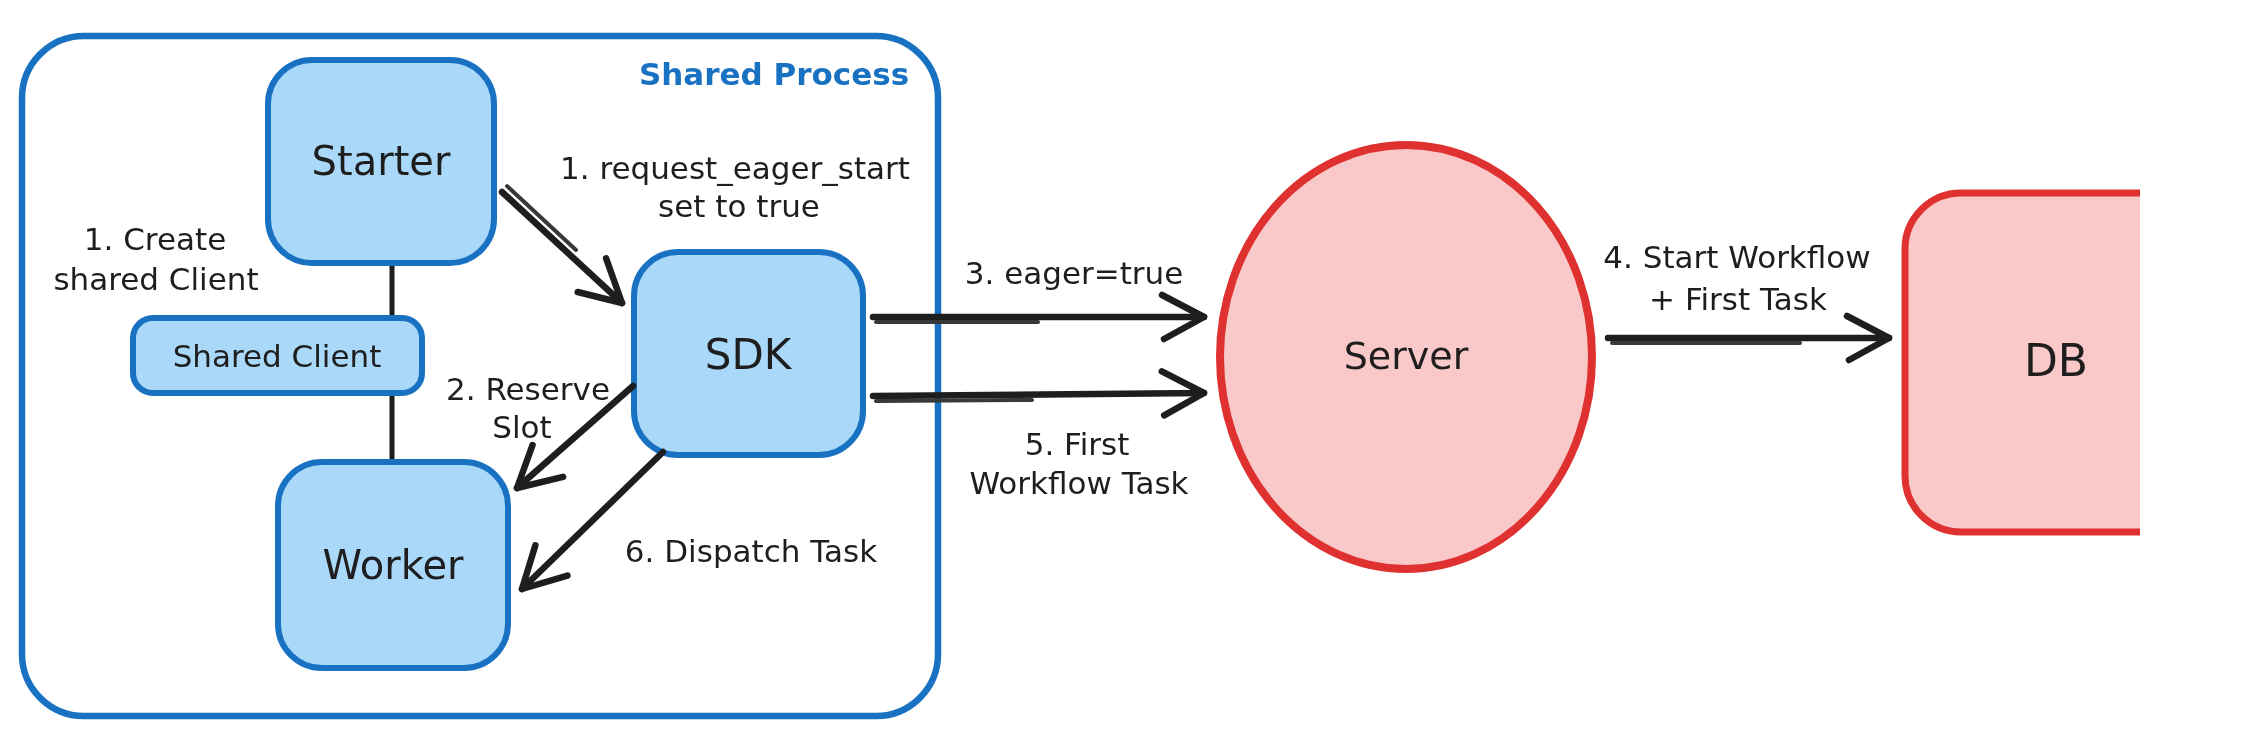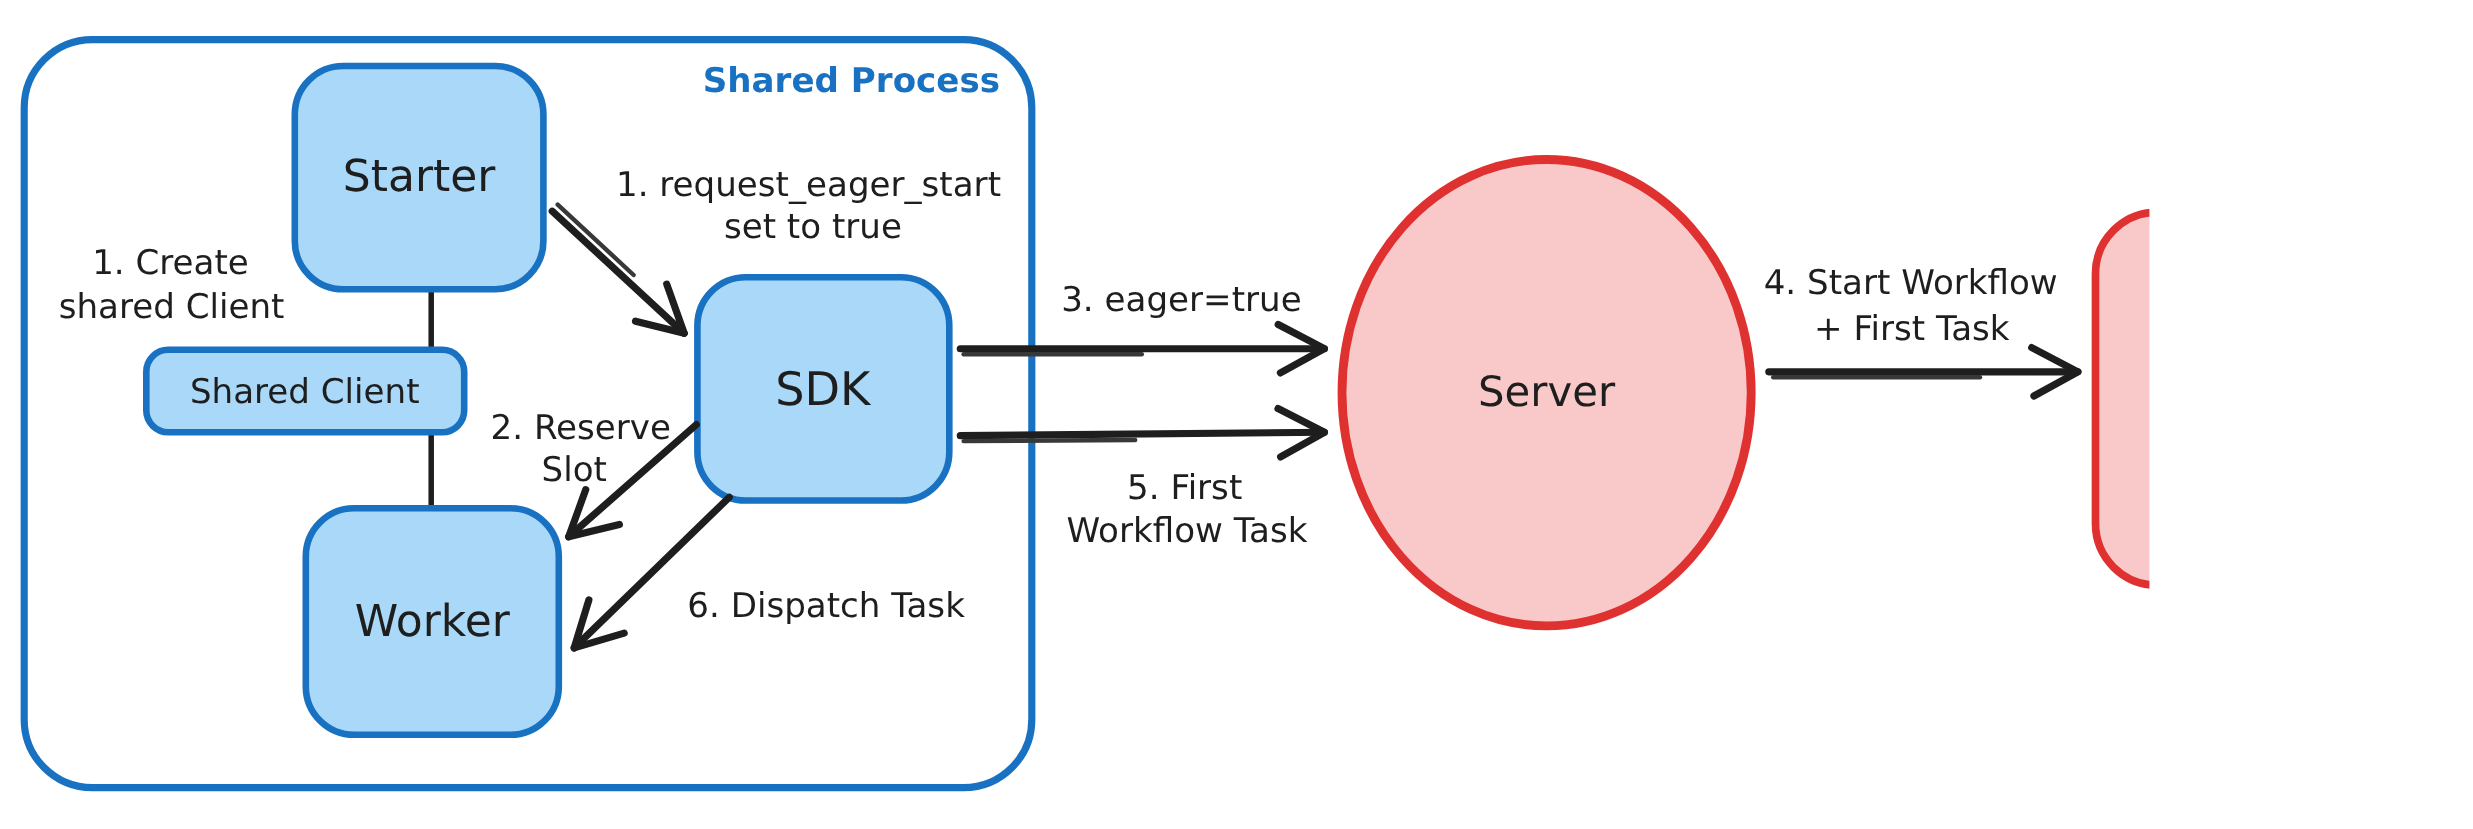--- a/index.html
+++ b/index.html
@@ -10,21 +10,21 @@
     --ink: #1e1e1e;
     --background: #ffffff;
   }
   html, body {
     margin: 0;
     padding: 0;
     background: var(--background);
   }
   .canvas {
     position: relative;
-    width: 1954px;
+    width: 2140px;
     height: 754px;
     background: var(--background);
     overflow: hidden;
   }
   svg { display: block; }
   .node-blue {
     fill: var(--blue-fill);
     stroke: var(--blue-stroke);
     stroke-width: 6;
   }

